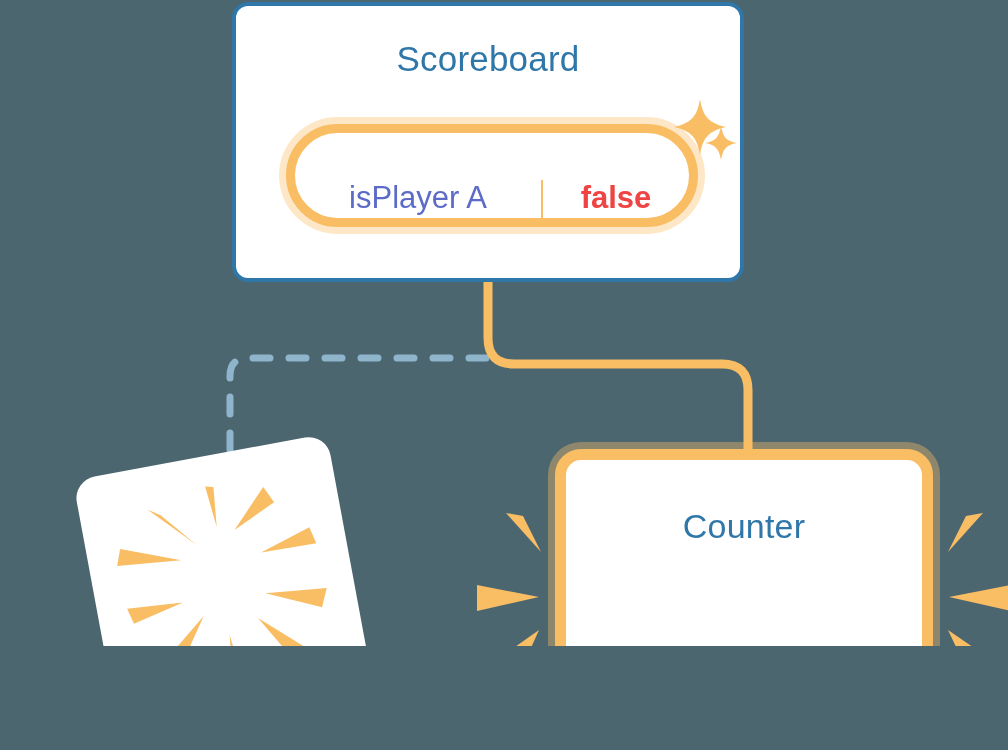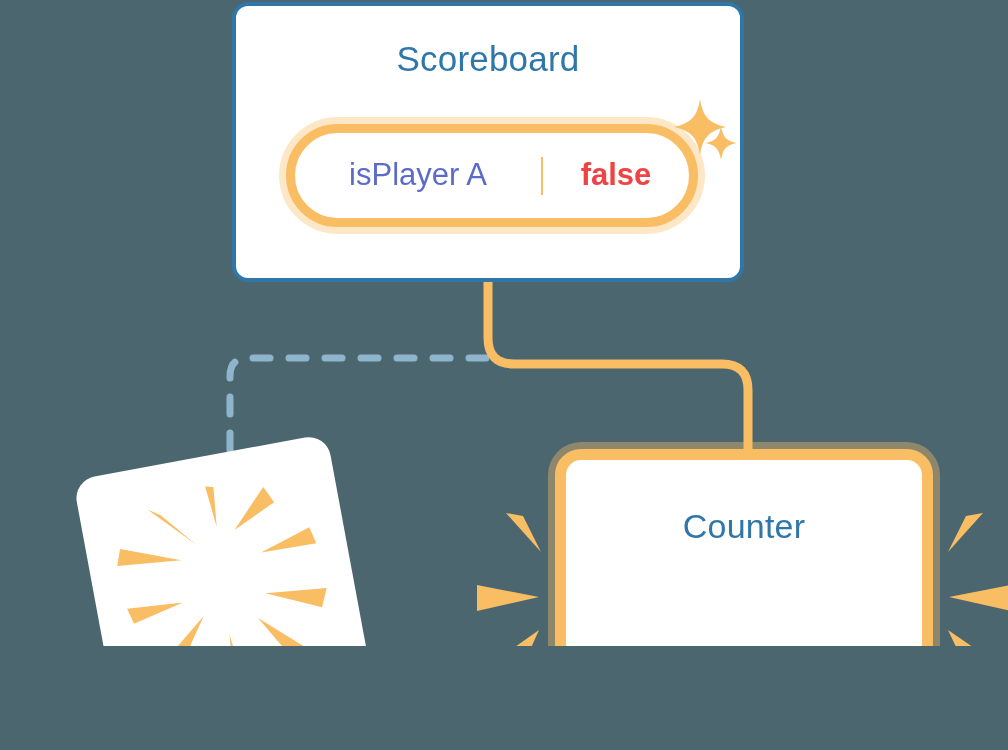--- a/index.html
+++ b/index.html
@@ -55,21 +55,21 @@
     font-weight: 400;
     letter-spacing: 0.2px;
     margin: 0;
   }
   #scoreboard-card .card-title { padding-top: 33px; }
   #counter-card .card-title { padding-top: 47px; font-size: 34px; }
 
   
   .pill {
     display: flex;
-    align-items: center;
+    align-items: flex-end;
     background: #ffffff;
     box-sizing: border-box;
     overflow: hidden;
   }
   .pill .pill-key,
   .pill .pill-val {
     display: flex;
     align-items: center;
     justify-content: center;
     white-space: nowrap;

